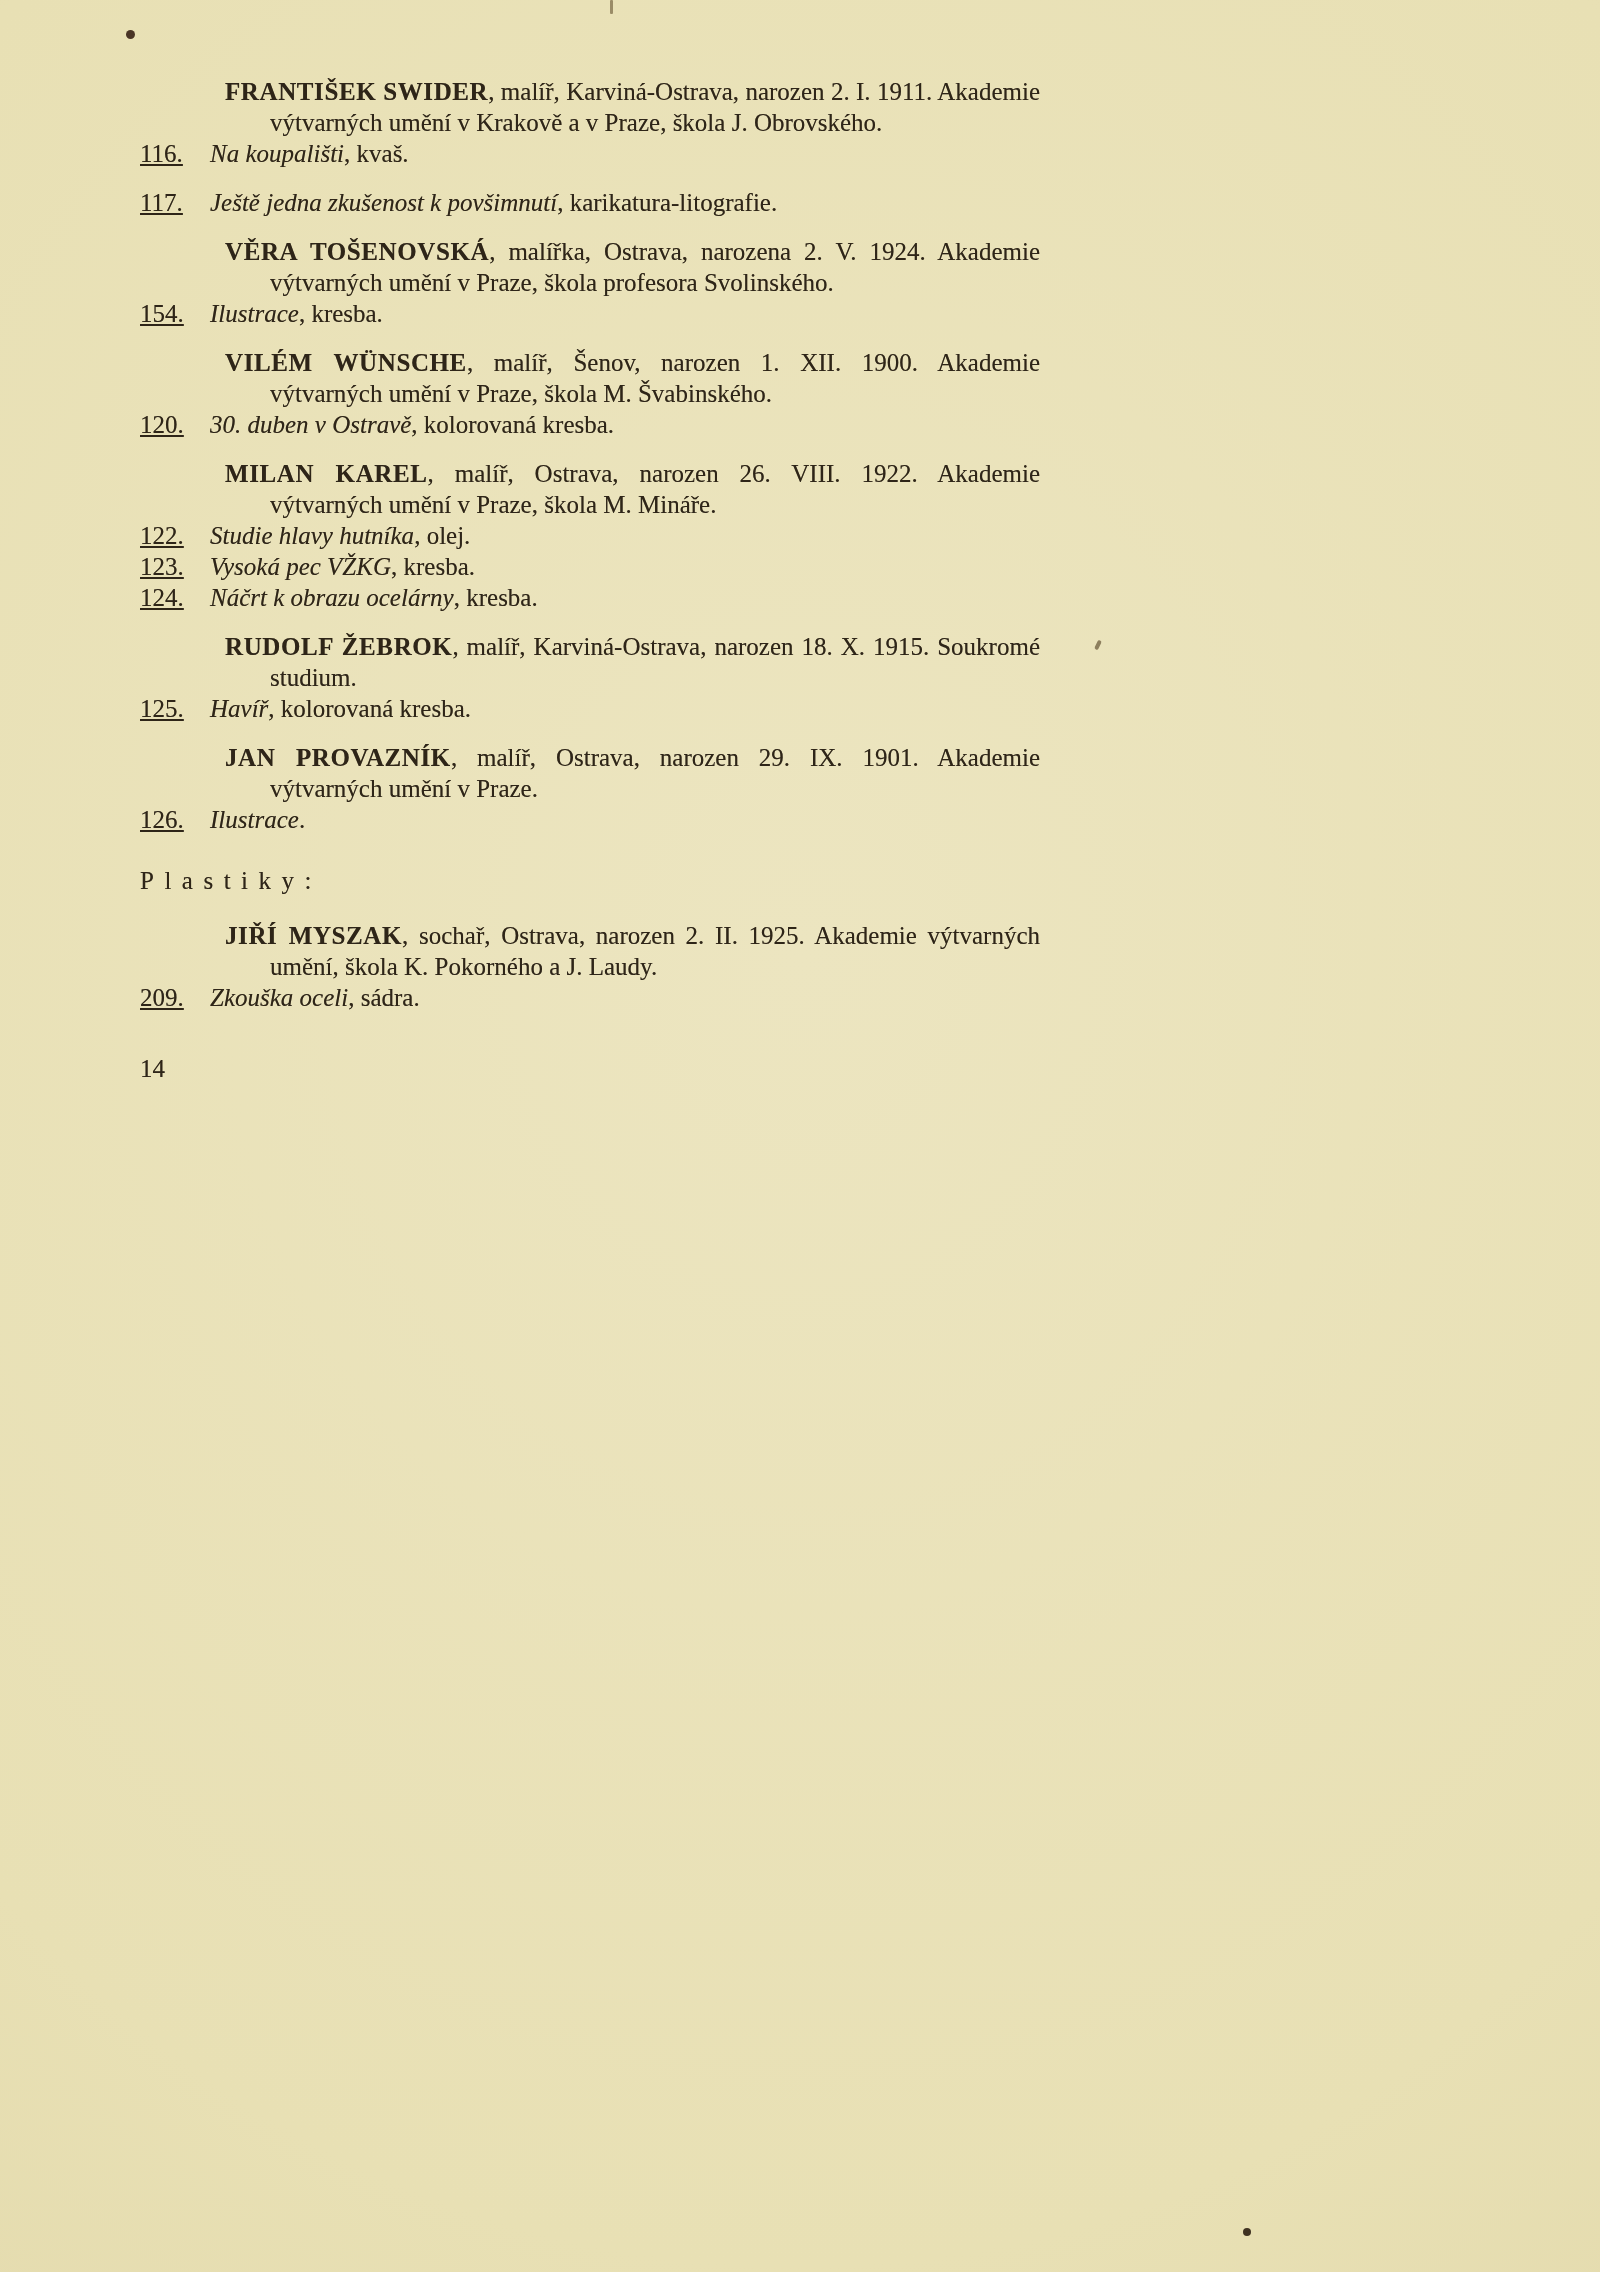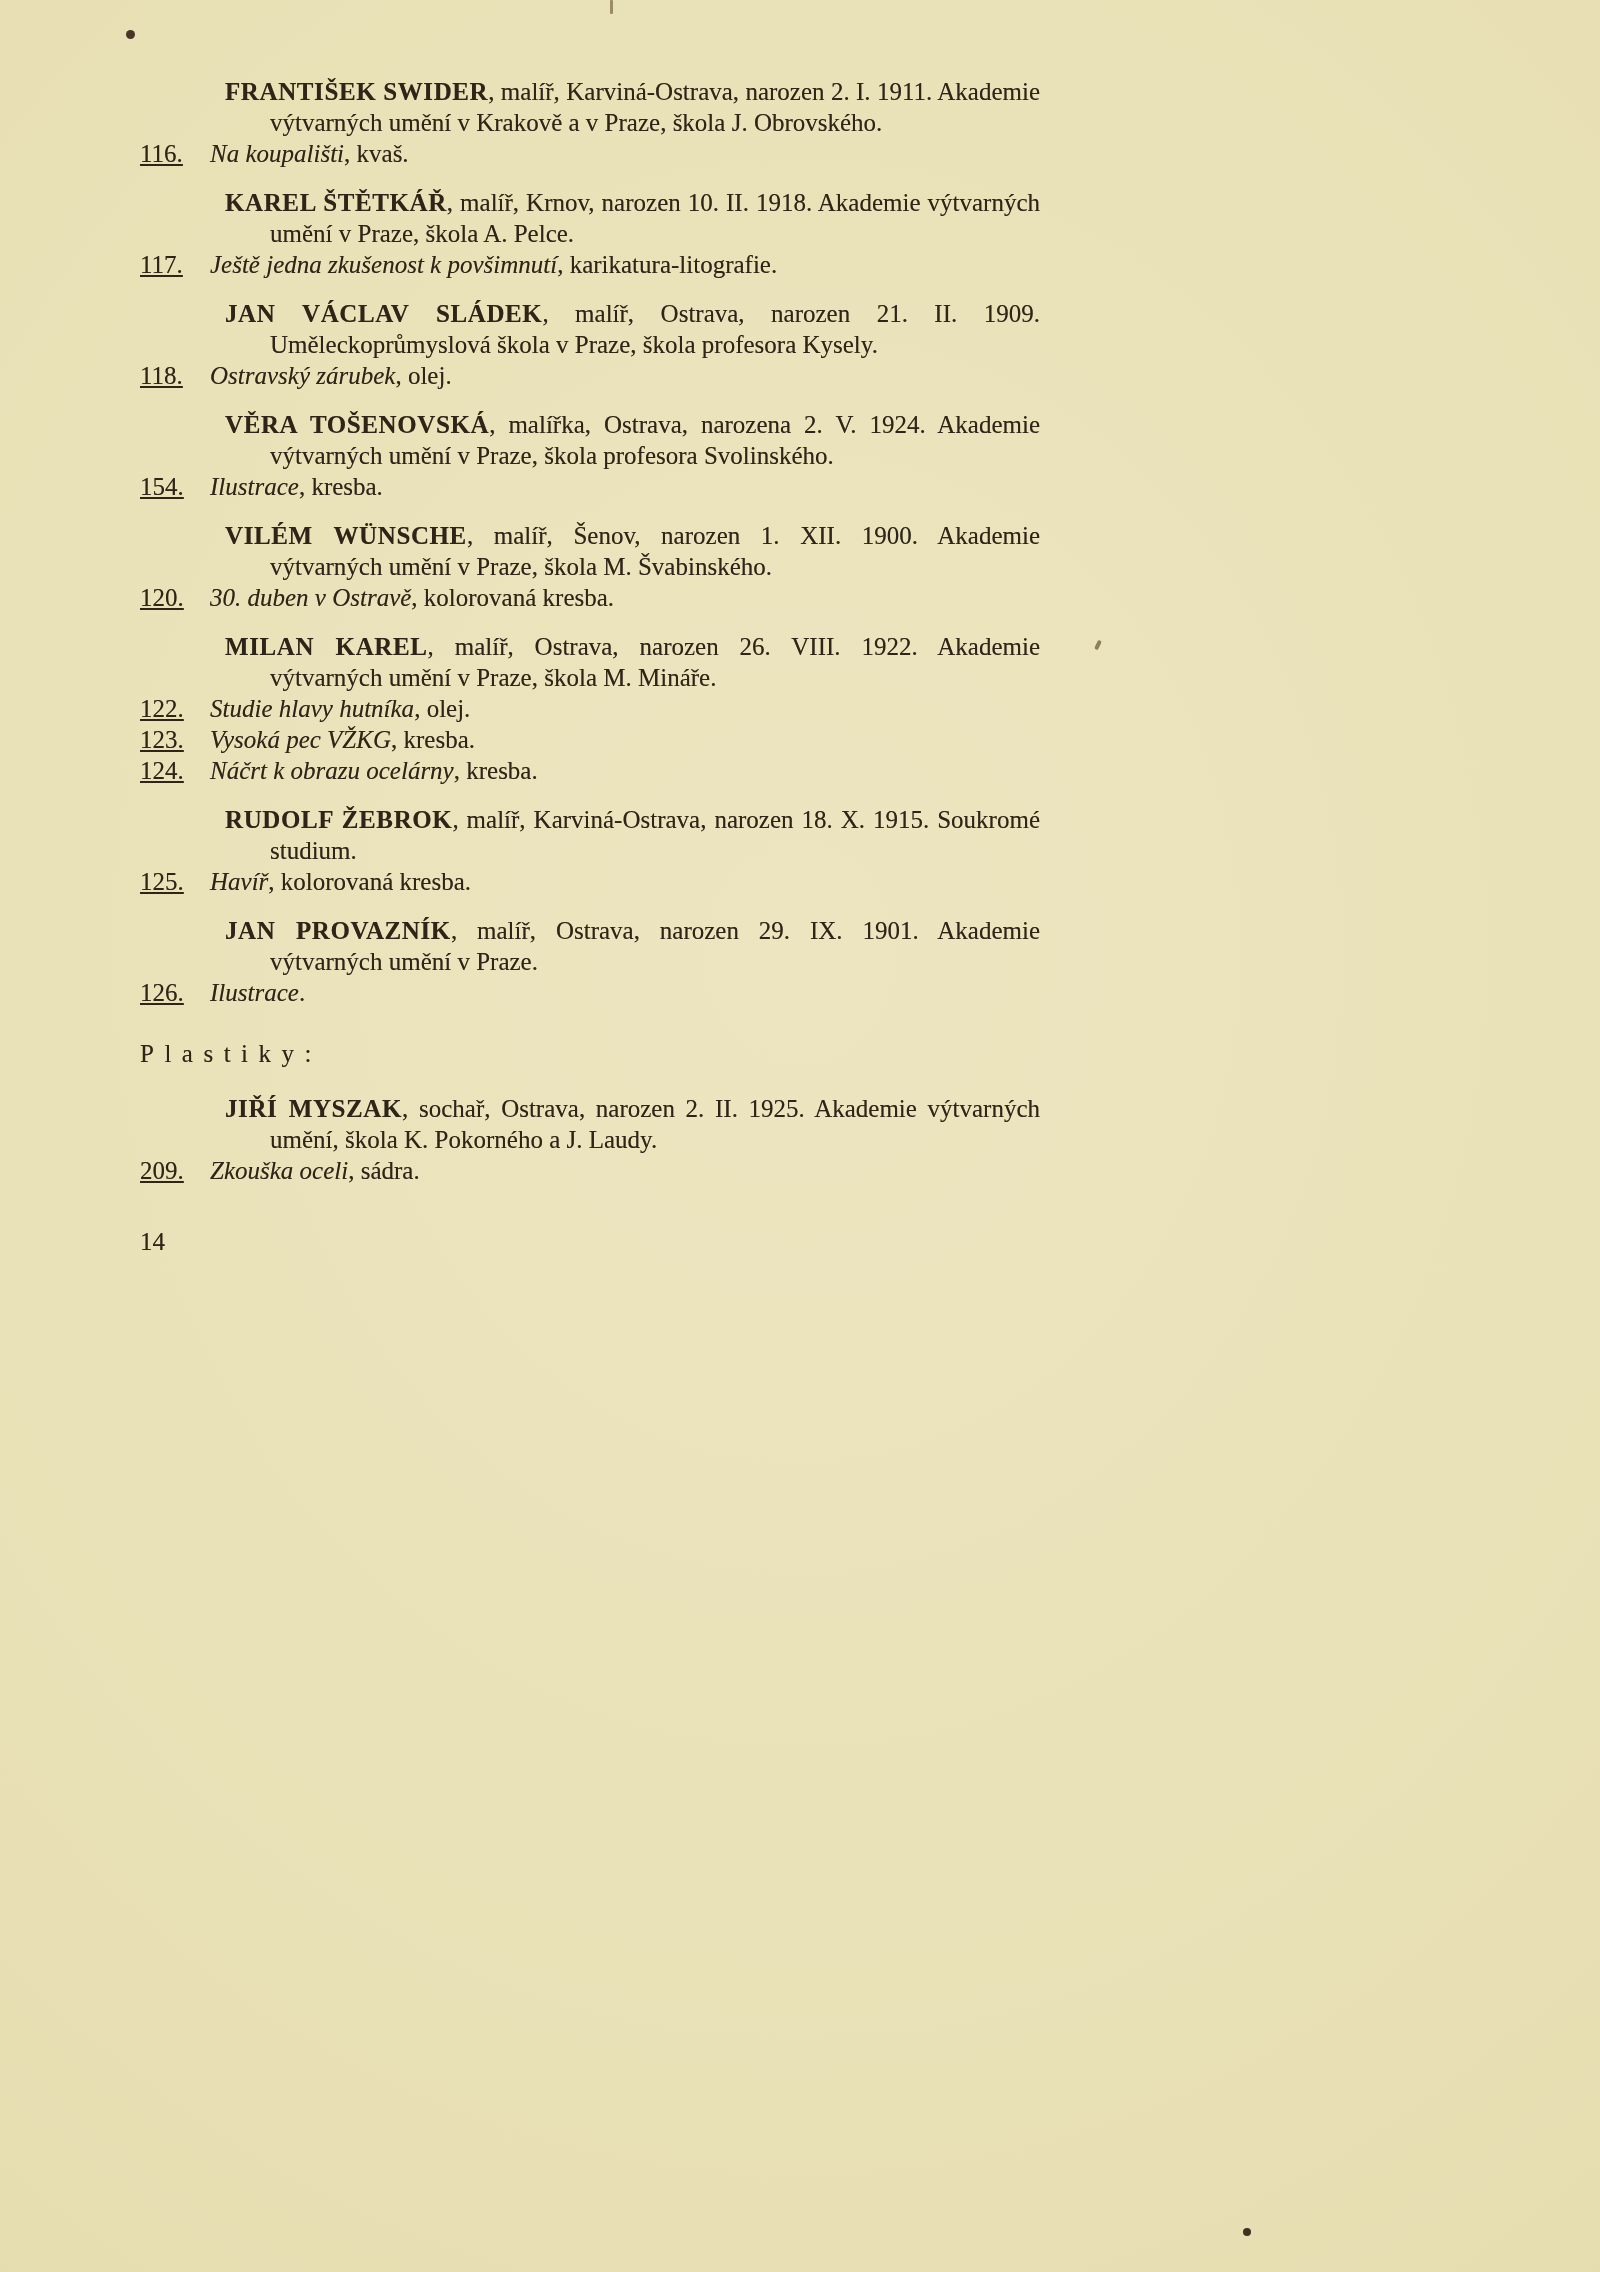--- a/index.html
+++ b/index.html
@@ -82,26 +82,21 @@
 
 <div class="page">
 
   <div class="content">
 
   <div class="entry">
         <div class="artist-para"><span class="artist-name">FRANTIŠEK SWIDER</span><span class="artist-details">, malíř, Karviná-Ostrava, narozen 2. I. 1911. Akademie výtvarných umění v Krakově a v Praze, škola J. Obrovského.</span></div>
         <div class="work"><span class="work-number">116.</span><span class="work-text"><span class="work-title">Na koupališti</span><span class="work-medium">, kvaš.</span></span></div>
       </div>
       <div class="entry">
-        <div class="artist-para"><span class="artist-name">KAREL ŠTĚTKÁŘ</span><span class="artist-details">, malíř, Krnov, narozen 10. II. 1918. Akademie výtvarných umění v Praze, škola A. Pelce.</span></div>
         <div class="work"><span class="work-number">117.</span><span class="work-text"><span class="work-title">Ještě jedna zkušenost k povšimnutí</span><span class="work-medium">, karikatura-litografie.</span></span></div>
-      </div>
-      <div class="entry">
-        <div class="artist-para"><span class="artist-name">JAN VÁCLAV SLÁDEK</span><span class="artist-details">, malíř, Ostrava, narozen 21. II. 1909. Uměleckoprůmyslová škola v Praze, škola profesora Kysely.</span></div>
-        <div class="work"><span class="work-number">118.</span><span class="work-text"><span class="work-title">Ostravský zárubek</span><span class="work-medium">, olej.</span></span></div>
       </div>
       <div class="entry">
         <div class="artist-para"><span class="artist-name">VĚRA TOŠENOVSKÁ</span><span class="artist-details">, malířka, Ostrava, narozena 2. V. 1924. Akademie výtvarných umění v Praze, škola profesora Svolinského.</span></div>
         <div class="work"><span class="work-number">154.</span><span class="work-text"><span class="work-title">Ilustrace</span><span class="work-medium">, kresba.</span></span></div>
       </div>
       <div class="entry">
         <div class="artist-para"><span class="artist-name">VILÉM WÜNSCHE</span><span class="artist-details">, malíř, Šenov, narozen 1. XII. 1900. Akademie výtvarných umění v Praze, škola M. Švabinského.</span></div>
         <div class="work"><span class="work-number">120.</span><span class="work-text"><span class="work-title">30. duben v Ostravě</span><span class="work-medium">, kolorovaná kresba.</span></span></div>
       </div>
       <div class="entry">

